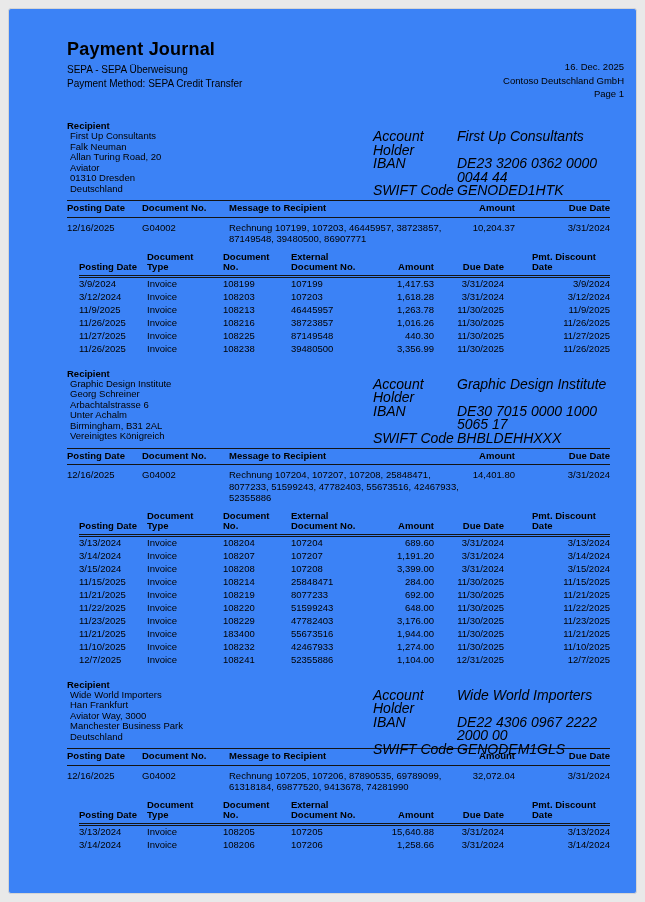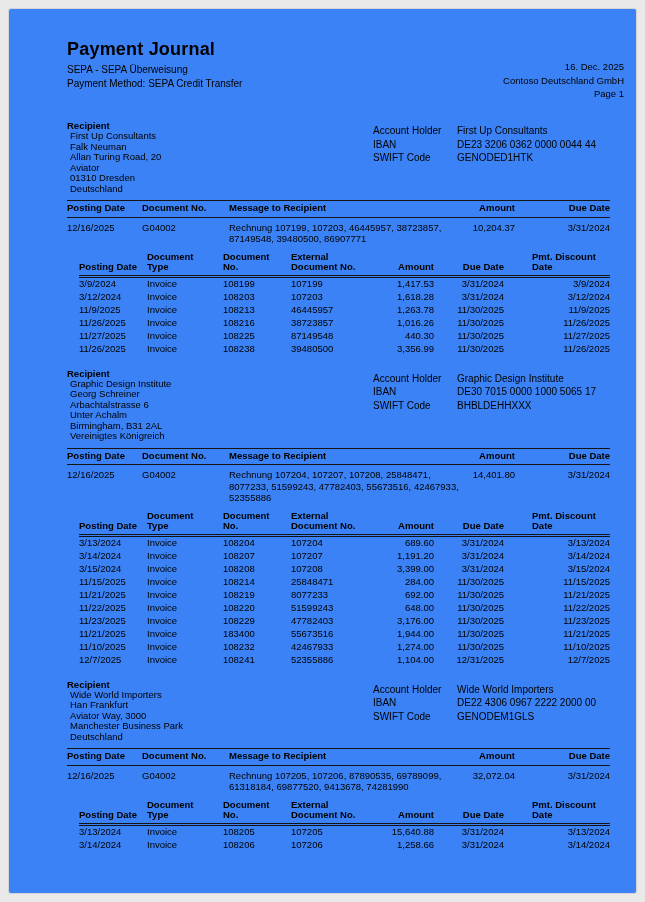--- a/index.html
+++ b/index.html
@@ -22,21 +22,21 @@
   
   .doc-header { position:relative; margin-bottom:30px; }
   .doc-title { font-size:18px; font-weight:bold; line-height:20px; margin-bottom:4px; letter-spacing:0.2px; }
   .doc-sub { font-size:10px; line-height:13.5px; }
   .doc-meta { position:absolute; top:21px; right:0; text-align:right; font-size:9.5px; line-height:13.5px; }
   
   .recipient-section { margin-bottom:12px; }
   .recip-block { position:relative; margin-bottom:6px; }
   .recip-title { font-size:9.5px; font-weight:bold; line-height:11px; }
   .addr-line { font-size:9.5px; line-height:10.5px; padding-left:3px; }
-  .acct { position:absolute; left:306px; top:4px; font-size:10px; }
+  .acct { position:absolute; left:306px; top:10px; font-size:14px;font-style:italic; }
   .acct-row { display:flex; line-height:13.5px; }
   .acct-label { width:84px; flex:none; }
   
   table { border-collapse:collapse; table-layout:fixed; font-size:9.5px; }
   th { font-weight:bold; text-align:left; vertical-align:bottom; padding:2px 6px 3px 0; line-height:10.5px; }
   td { vertical-align:top; padding:1px 6px 2px 0; line-height:10px; }
   th.r, td.r { text-align:right; padding-right:0; }
   .outer-table { width:543px; margin-top:6px; }
   .outer-table th { border-top:1px solid #141414; border-bottom:1px solid #141414; }
   .outer-table td { padding-top:4px; line-height:11.5px; }

